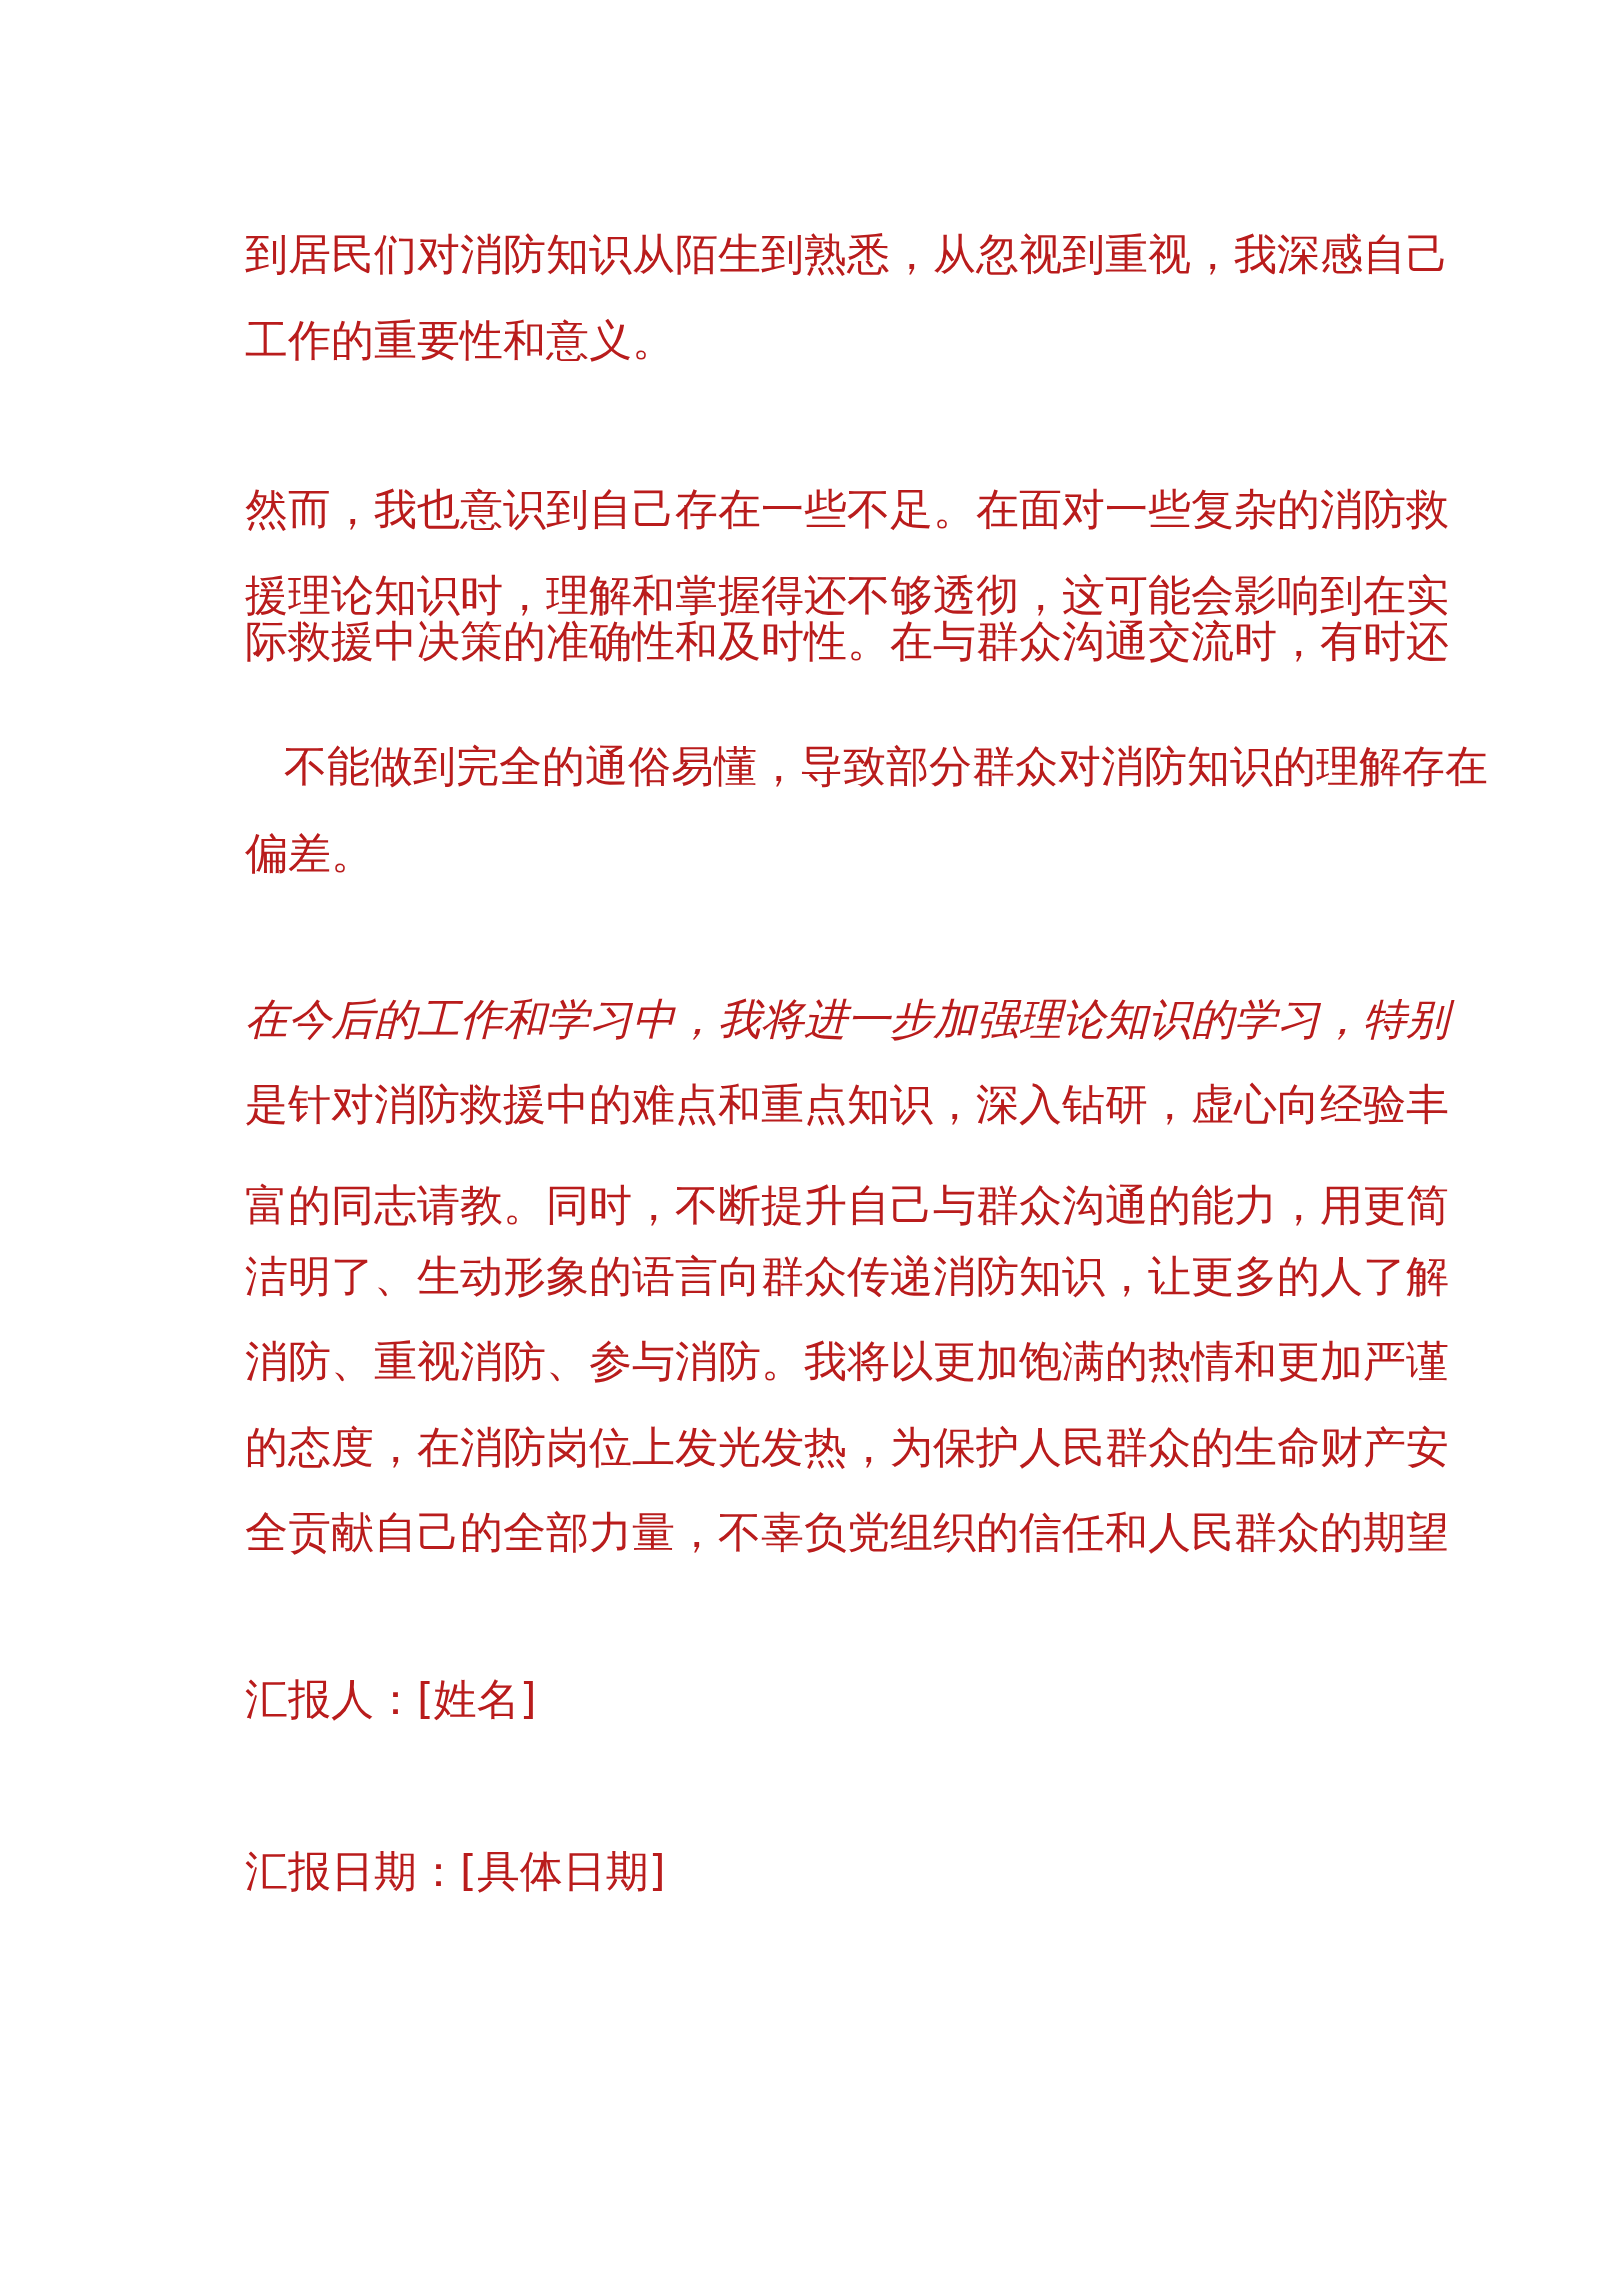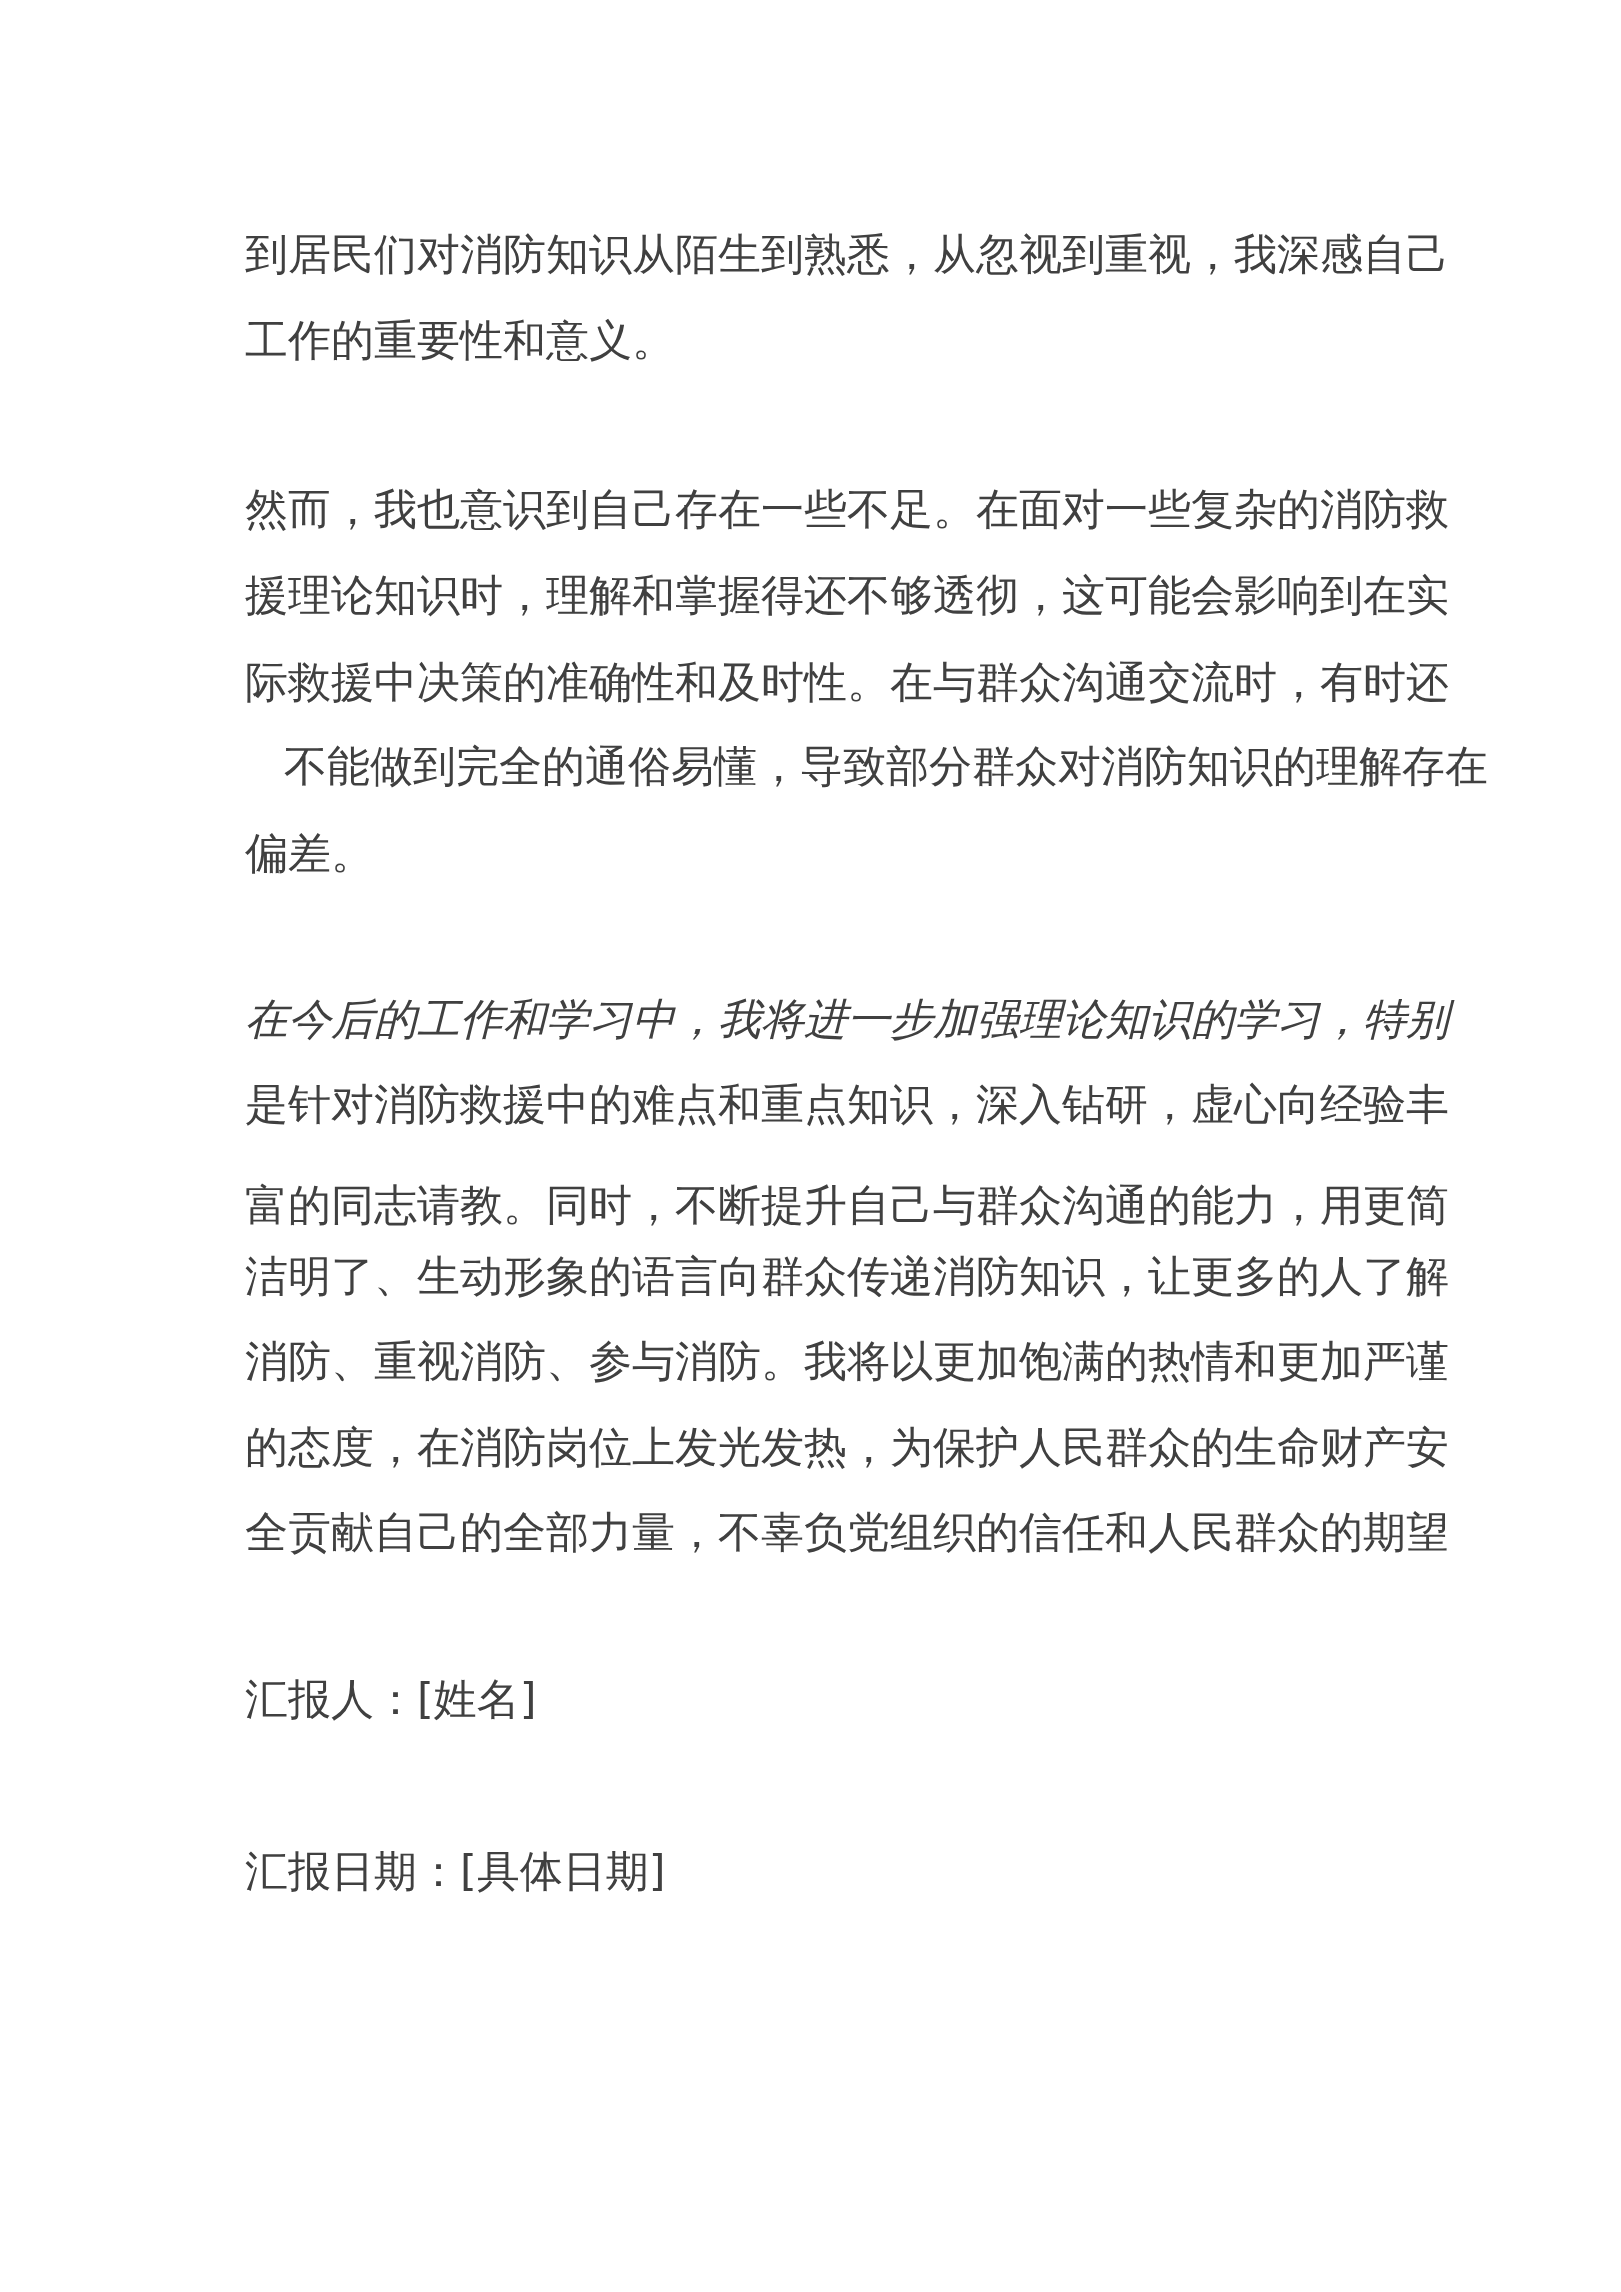--- a/index.html
+++ b/index.html
@@ -22,21 +22,21 @@
     background: #ffffff;
   }
   .line {
     position: absolute;
     left: 245px;
     width: 1137px;
     height: 47px;
     font-family: "DejaVu Sans", "Liberation Sans", sans-serif;
     font-size: 43px;
     line-height: 47px;
-    color: #404040;
+    color: #b91c1c;
     white-space: nowrap;
     letter-spacing: 0px;
   }
   .justify {
     text-align: justify;
     text-align-last: justify;
   }
 </style>
 </head>
 <body>
@@ -44,21 +44,21 @@
 <div class="page">
 
   <div>
     <div class="line justify" style="top:231px;">到居民们对消防知识从陌生到熟悉，从忽视到重视，我深感自己</div>
     <div class="line" style="top:317px;">工作的重要性和意义。</div>
   </div>
 
   <div>
     <div class="line justify" style="top:486px;">然而，我也意识到自己存在一些不足。在面对一些复杂的消防救</div>
     <div class="line justify" style="top:572px;">援理论知识时，理解和掌握得还不够透彻，这可能会影响到在实</div>
-    <div class="line justify" style="top:659px;">际救援中决策的准确性和及时性。在与群众沟通交流时，有时还</div>
+    <div class="line justify" style="top:621px;font-family:Liberation Mono, monospace;">际救援中决策的准确性和及时性。在与群众沟通交流时，有时还</div>
     <div class="line justify" style="top:743px;margin-left:39px;">不能做到完全的通俗易懂，导致部分群众对消防知识的理解存在</div>
     <div class="line" style="top:830px;">偏差。</div>
   </div>
 
   <div>
     <div class="line justify" style="top:996px;font-style:italic;">在今后的工作和学习中，我将进一步加强理论知识的学习，特别</div>
     <div class="line justify" style="top:1081px;">是针对消防救援中的难点和重点知识，深入钻研，虚心向经验丰</div>
     <div class="line justify" style="top:1167px;margin-top:15px;">富的同志请教。同时，不断提升自己与群众沟通的能力，用更简</div>
     <div class="line justify" style="top:1253px;">洁明了、生动形象的语言向群众传递消防知识，让更多的人了解</div>
     <div class="line justify" style="top:1338px;">消防、重视消防、参与消防。我将以更加饱满的热情和更加严谨</div>

